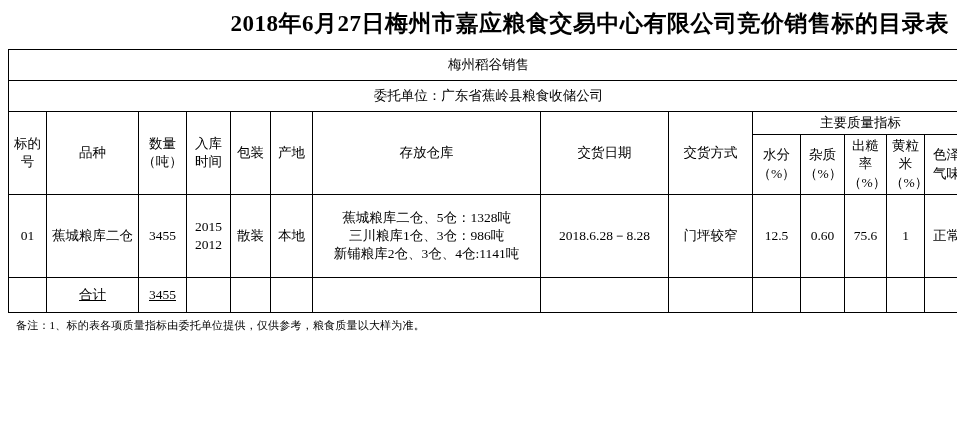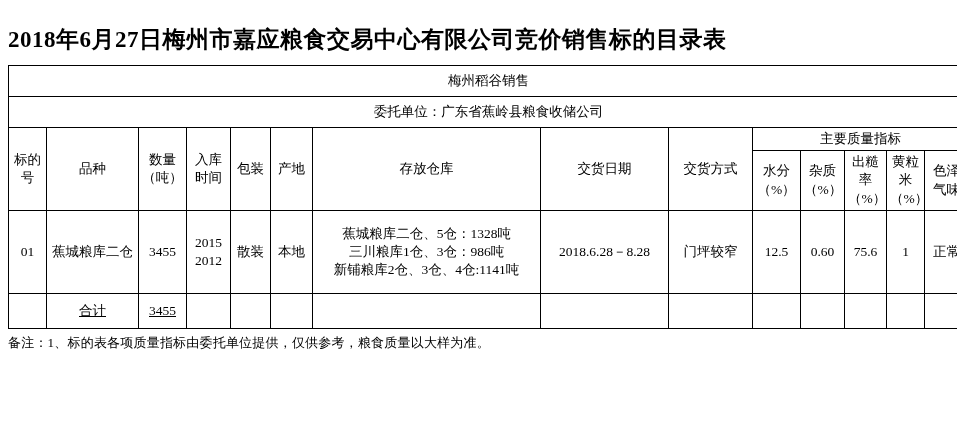--- a/index.html
+++ b/index.html
@@ -15,25 +15,25 @@
     overflow: hidden;
   }
   .page {
     width: 957px;
     height: 430px;
     position: relative;
     box-sizing: border-box;
     padding: 0 8px;
   }
   .doc-title {
-    text-align: left;
+    text-align: right;
     font-size: 23px;
     font-weight: bold;
     letter-spacing: 0.5px;
-    padding-top: 24px;
+    padding-top: 8px;
     padding-bottom: 10px;
     font-family: "Liberation Serif", "DejaVu Serif", serif;
   }
   table.main {
     border-collapse: collapse;
     width: 941px;
     table-layout: fixed;
     font-size: 13px;
   }
   table.main td, table.main th {
@@ -72,23 +72,24 @@
     padding-left: 6px;
     font-size: 13.5px;
     line-height: 1.55;
   }
   .total-row td {
     height: 30px;
     text-decoration: underline;
   }
   .remarks {
     margin-top: 4px;
-    font-size: 13px;
+    font-size: 11px;
     line-height: 1.6;
     letter-spacing: 0.2px;
+    margin-left: 8px;
   }
   .remarks .rline {
     white-space: nowrap;
   }
   .remarks .rlabel {
     display: inline-block;
   }
   .indent {
     display: inline-block;
     width: 38px;

